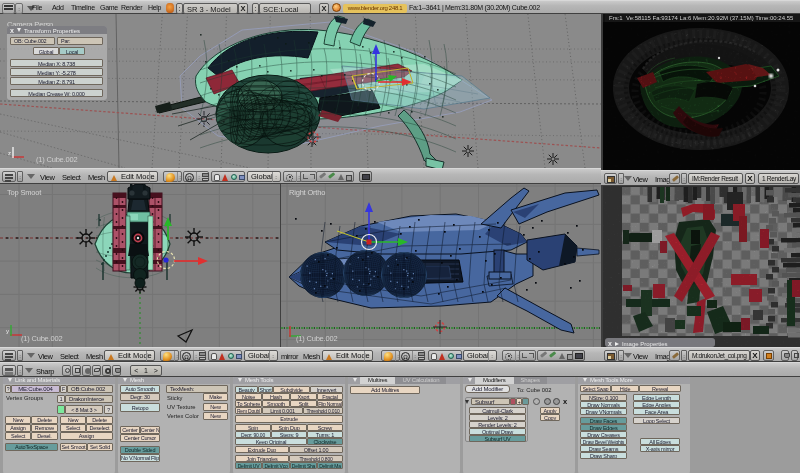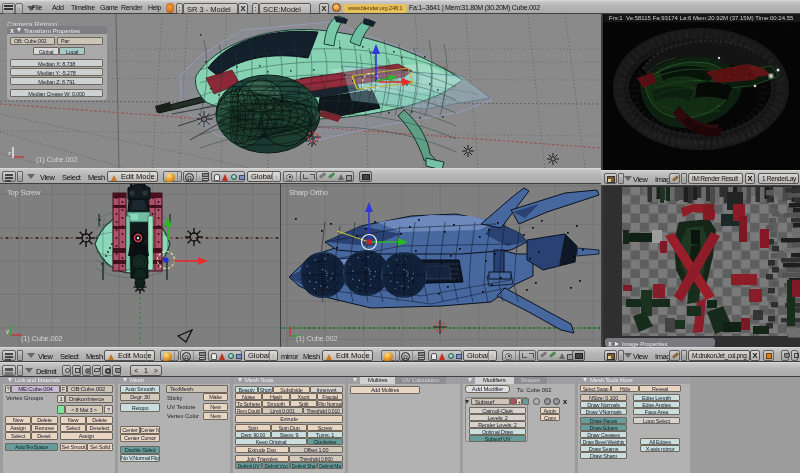--- a/index.html
+++ b/index.html
@@ -32,21 +32,21 @@
   <span class="abs menutxt" style="left:52px;top:3px;">Add</span>
   <span class="abs menutxt" style="left:71px;top:3px;">Timeline</span>
   <span class="abs menutxt" style="left:100px;top:3px;">Game</span>
   <span class="abs menutxt" style="left:121px;top:3px;">Render</span>
   <span class="abs menutxt" style="left:148px;top:3px;">Help</span>
   <div class="abs" style="left:166px;top:2px;width:8px;height:10px;background:radial-gradient(circle at 45% 40%,#f8a040,#b05010);border-radius:40%;"></div>
   <div class="ddf" style="left:176px;top:1.5px;width:7px;height:11px;text-align:center;line-height:10px;">:</div>
   <div class="ddf" style="left:183px;top:1.5px;width:55px;height:11px;padding:1.5px 0 0 3px;font-size:7.5px;">SR 3 - Model</div>
   <div class="ddf" style="left:238px;top:1.5px;width:10px;height:11px;text-align:center;font-weight:bold;line-height:10px;font-size:7.5px;">X</div>
   <div class="ddf" style="left:252px;top:1.5px;width:7px;height:11px;text-align:center;line-height:10px;">:</div>
-  <div class="ddf" style="left:259px;top:1.5px;width:52px;height:11px;padding:1.5px 0 0 3px;font-size:7.5px;">SCE:Model</div>
+  <div class="ddf" style="left:259px;top:1.5px;width:52px;height:11px;padding:1.5px 0 0 3px;font-size:7.5px;">SCE:Local</div>
   <div class="ddf" style="left:319px;top:1.5px;width:10px;height:11px;text-align:center;font-weight:bold;line-height:10px;font-size:7.5px;">X</div>
   <div class="abs" style="left:332px;top:2px;width:9px;height:9px;border-radius:50%;background:radial-gradient(circle at 40% 35%,#ffd080,#d06010);border:1px solid #804000;"></div>
   <div class="abs" style="left:343px;top:2.5px;width:64px;height:9px;background:#e5c25c;border-radius:2px;font-size:6px;color:#6a3500;line-height:9px;text-align:center;letter-spacing:-0.3px;">www.blender.org 248.1</div>
   <span class="abs menutxt" style="left:409px;top:3px;">Fa:1--3641 | Mem:31.80M (30.20M) Cube.002</span>
 </div>
 
 <div class="abs" style="left:0;top:14px;width:601px;height:154px;background:#8a8a8a;overflow:hidden;">
   <svg width="601" height="154" style="position:absolute;left:0;top:0;">
     <g id="perspgrid">
           <line x1="116" y1="0" x2="119" y2="154" stroke="#5e5e5e" stroke-width="1" opacity="0.9"></line>
@@ -296,21 +296,21 @@
           <path d="M376,30 L372,40 L380,40 Z" fill="#3535e0"></path>
           <line x1="378" y1="68" x2="404" y2="68" stroke="#e03030" stroke-width="1.6"></line>
           <path d="M412,68 L402,64 L402,72 Z" fill="#e03030"></path>
           <line x1="376" y1="67" x2="390" y2="64" stroke="#28b828" stroke-width="1.4"></line>
           <path d="M397,62 L388,61 L390,68 Z" fill="#28b828"></path>
           <line x1="12" y1="143" x2="24" y2="143" stroke="#cc3333" stroke-width="1.4"></line>
           <line x1="13" y1="144" x2="13" y2="133" stroke="#f0f0f0" stroke-width="1.4"></line>
           <text x="8" y="141" font-size="6" fill="#eee">z</text>
         </g>
   </svg>
-  <span class="abs vplabel" style="left:7px;top:6px;">Camera Retopo</span>
+  <span class="abs vplabel" style="left:7px;top:6px;">Camera Persp</span>
   <span class="abs vplabel" style="left:36px;top:141px;color:#d0d0d0;">(1) Cube.002</span>
 
   <div class="abs" style="left:7px;top:12px;width:100px;height:74px;background:rgba(175,175,175,0.85);border-radius:3px;">
     <div class="abs" style="left:0;top:0;width:100px;height:8px;background:rgba(120,120,125,0.9);border-radius:3px 3px 0 0;color:#eee;font-size:6px;line-height:8px;"><span style="display:inline-block;margin:1px 1px 0 3px;font-size:7px;font-weight:bold;">x</span><span style="display:inline-block;margin:0 3px 1px 2px;width:0;height:0;border-left:2.8px solid transparent;border-right:2.8px solid transparent;border-top:4px solid #eee;"></span>Transform Properties</div>
     <div class="btn txtf" style="left:3px;top:11px;width:45px;height:8px;">OB: Cube.002</div>
     <div class="btn txtf" style="left:50px;top:11px;width:46px;height:8px;">Par:</div>
     <div class="btn" style="left:26px;top:21px;width:26px;height:8px;background:#d9d9d9;line-height:8px;">Global</div>
     <div class="btn" style="left:52px;top:21px;width:26px;height:8px;line-height:8px;background:#a6cbc7;">Local</div>
     <div class="btn" style="left:3px;top:33px;width:93px;height:8px;line-height:8px;background:#ccd2cf;">Median X: 8.738</div>
     <div class="btn" style="left:3px;top:42px;width:93px;height:8px;line-height:8px;background:#ccd2cf;">Median Y: -5.278</div>
@@ -627,21 +627,21 @@
           <circle cx="166" cy="76" r="8.5" fill="none" stroke="#e6e2b0" stroke-width="1.2" stroke-dasharray="2.5,2"></circle>
           <circle cx="166" cy="76" r="2.6" fill="#2828d8"></circle>
           <line x1="174" y1="77" x2="200" y2="77" stroke="#e03030" stroke-width="1.7"></line>
           <path d="M208,77 L198,73 L198,81 Z" fill="#e03030"></path>
           <path d="M178,152 L192,146 L186,158 Z" fill="none" stroke="#111" stroke-width="1.3"></path>
           <line x1="10" y1="151" x2="22" y2="151" stroke="#cc3333" stroke-width="1.4"></line>
           <line x1="11" y1="152" x2="11" y2="141" stroke="#33aa33" stroke-width="1.4"></line>
           <text x="6" y="149" font-size="6" fill="#eee">y</text>
         </g>
   </svg>
-  <span class="abs vplabel" style="left:7px;top:4px;">Top Screw</span>
+  <span class="abs vplabel" style="left:7px;top:4px;">Top Smoot</span>
   <span class="abs vplabel" style="left:21px;top:150px;color:#d0d0d0;">(1) Cube.002</span>
 </div>
 
 <div class="abs" style="left:280px;top:184px;width:321px;height:163px;background:#7f7f7f;overflow:hidden;border-left:1px solid #3f3f3f;">
   <svg width="321" height="163" style="position:absolute;left:0;top:0;">
     <g id="rightgrid">
           <line x1="6" y1="0" x2="6" y2="163" stroke="#757575" stroke-width="1"></line>
           <line x1="44.3" y1="0" x2="44.3" y2="163" stroke="#757575" stroke-width="1"></line>
           <line x1="82.6" y1="0" x2="82.6" y2="163" stroke="#757575" stroke-width="1"></line>
           <line x1="120.89999999999999" y1="0" x2="120.89999999999999" y2="163" stroke="#757575" stroke-width="1"></line>
@@ -882,21 +882,21 @@
           <line x1="88" y1="56" x2="88" y2="26" stroke="#3535e0" stroke-width="1.6"></line>
           <path d="M88,18 L84,28 L92,28 Z" fill="#3535e0"></path>
           <line x1="90" y1="58" x2="118" y2="58" stroke="#28b828" stroke-width="1.5"></line>
           <path d="M127,58 L117,54 L117,62 Z" fill="#28b828"></path>
           <circle cx="88" cy="58" r="7.5" fill="none" stroke="#ececec" stroke-width="1.2"></circle>
           <rect x="85.5" y="55.5" width="5" height="5" fill="#cc2020"></rect>
           <line x1="8" y1="152" x2="20" y2="152" stroke="#33aa33" stroke-width="1.4"></line>
           <line x1="9" y1="153" x2="9" y2="142" stroke="#cc3333" stroke-width="1.4"></line>
         </g>
   </svg>
-  <span class="abs vplabel" style="left:8px;top:4px;">Sharp Ortho</span>
+  <span class="abs vplabel" style="left:8px;top:4px;">Right Ortho</span>
   <span class="abs vplabel" style="left:15px;top:150px;color:#d0d0d0;">(1) Cube.002</span>
 </div>
 
 <div class="abs" style="left:601px;top:186px;width:199px;height:161px;background:#3c3c3c;overflow:hidden;border-left:2px solid #3c3c3c;">
   <svg width="199" height="161" style="position:absolute;left:0;top:0;">
         <g id="uvtex">
           <defs>
             <pattern id="chk" width="18.4" height="18.4" patternUnits="userSpaceOnUse">
               <rect width="18.4" height="18.4" fill="#9c9c9c"></rect>
               <rect width="9.2" height="9.2" fill="#787878"></rect>
@@ -1143,21 +1143,21 @@
     </div>
 
 <div class="abs hdr" style="left:0;top:362px;width:800px;height:15px;">
       <div id="hdrbuts" style="position: absolute; inset: 0px;">
         <div class="abs" style="left: 2px; top: 2px; width: 14px; height: 11px; background: linear-gradient(rgb(210, 210, 210), rgb(162, 162, 162)); border: 1px solid rgb(96, 96, 96); border-radius: 2px;">
           <div class="abs" style="left: 2px; top: 2px; width: 8px; height: 3px; background: rgb(85, 85, 85);"></div>
           <div class="abs" style="left: 2px; top: 6px; width: 8px; height: 3px; background: rgb(119, 119, 119);"></div>
         </div>
         <div class="abs" style="left: 17px; top: 2px; width: 6px; height: 11px; background: linear-gradient(rgb(200, 200, 200), rgb(160, 160, 160)); border: 1px solid rgb(96, 96, 96); border-radius: 1px; font-size: 6px; color: rgb(51, 51, 51); text-align: center; line-height: 10px;">:</div>
         <div class="abs" style="left: 25px; top: 5px; width: 0px; height: 0px; border-left: 4px solid transparent; border-right: 4px solid transparent; border-top: 5px solid rgb(102, 102, 102);"></div>
-        <div class="abs" style="left: 36px; top: 4px; font-size: 7.5px; color: rgb(16, 16, 16); letter-spacing: -0.4px; white-space: nowrap;">Delimit</div>
+        <div class="abs" style="left: 36px; top: 4px; font-size: 7.5px; color: rgb(16, 16, 16); letter-spacing: -0.4px; white-space: nowrap;">Sharp</div>
         <div class="abs" style="left: 62px; top: 2px; width: 9px; height: 11px; background: linear-gradient(rgb(204, 204, 204), rgb(164, 164, 164)); border: 1px solid rgb(96, 96, 96); border-radius: 2px;">
           <div class="abs" style="left: 1.5px; top: 1.5px; width: 5px; height: 5px; border: 1.2px solid rgb(68, 68, 68); border-radius: 50%;"></div>
         </div>
         <div class="abs" style="left: 72px; top: 2px; width: 9px; height: 11px; background: linear-gradient(rgb(204, 204, 204), rgb(164, 164, 164)); border: 1px solid rgb(96, 96, 96); border-radius: 2px;">
           <div class="abs" style="left: 1.5px; top: 1.5px; width: 5px; height: 5px; border: 1.2px solid rgb(68, 68, 68);"></div>
         </div>
         <div class="abs" style="left: 82px; top: 2px; width: 9px; height: 11px; background: linear-gradient(rgb(204, 204, 204), rgb(164, 164, 164)); border: 1px solid rgb(96, 96, 96); border-radius: 2px;">
           <div class="abs" style="left: 1.5px; top: 1.5px; width: 6px; height: 6px; background: rgb(102, 102, 102); border-radius: 50%;"></div>
         </div>
         <div class="abs" style="left: 92px; top: 2px; width: 9px; height: 11px; background: linear-gradient(rgb(204, 204, 204), rgb(164, 164, 164)); border: 1px solid rgb(96, 96, 96); border-radius: 2px;">

